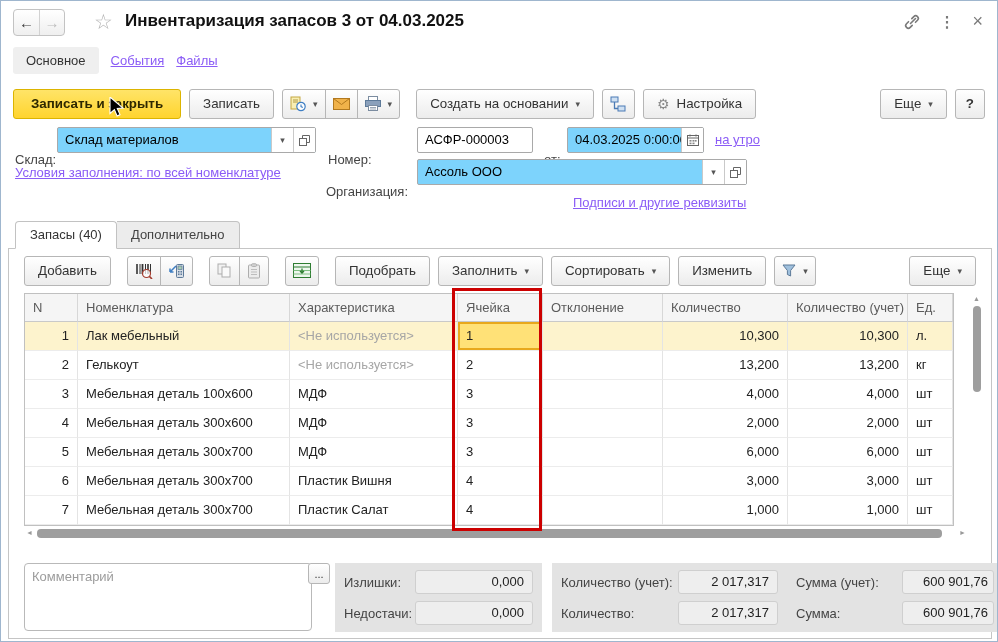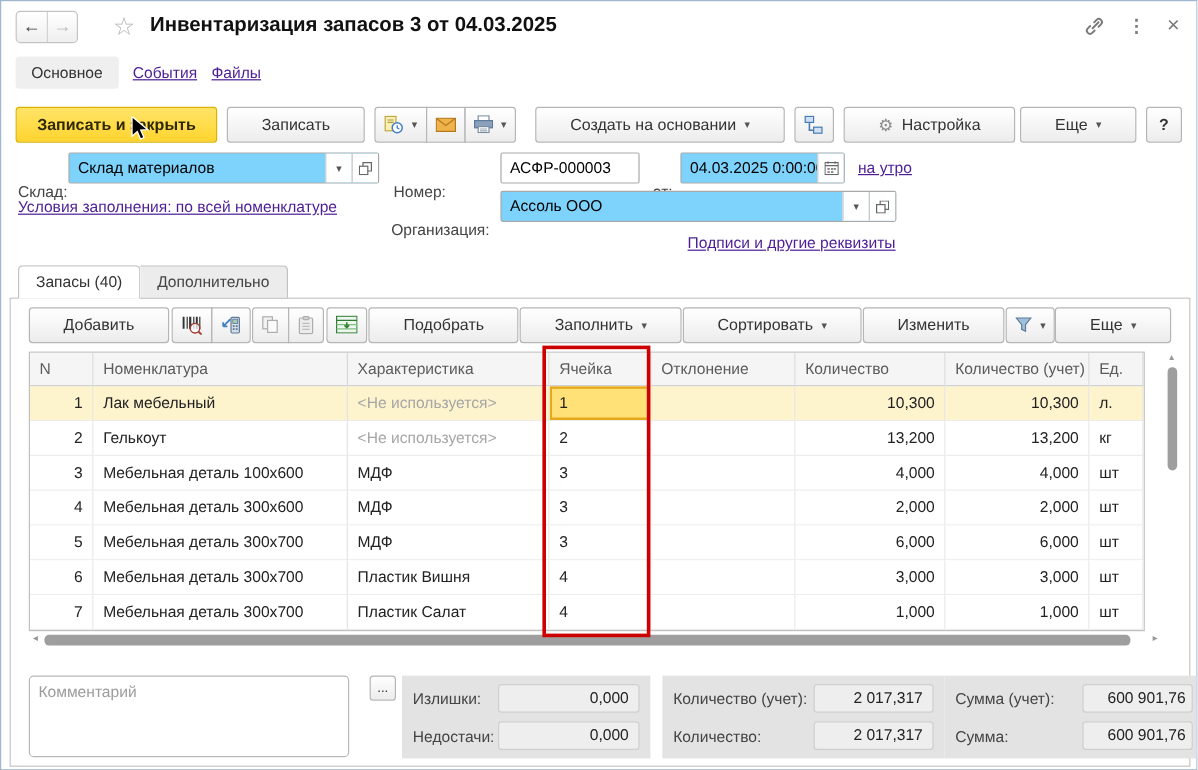--- a/index.html
+++ b/index.html
@@ -18,24 +18,24 @@
   .nbtn.fwd  { color:#bcbcbc; font-weight:bold; }
   .star { position:absolute; left:93px; top:9px; font-size:21px; color:#b4b4b4; }
   .title { position:absolute; left:124px; top:10px; font-size:17px; font-weight:bold; color:#111; white-space:nowrap; }
   .winicons { position:absolute; right:14px; top:10px; display:flex; gap:18px; align-items:center; color:#7a7a7a; }
   .winicons .wi { cursor:pointer; display:flex; align-items:center; justify-content:center; }
   .dots { font-size:15px; font-weight:bold; letter-spacing:0; }
   .closex { font-size:18px; }
   
   .navrow { position:absolute; left:12px; top:45px; display:flex; align-items:center; gap:12px; height:28px; }
   .navtab-active { background:#efefef; border-radius:3px; padding:6px 13px; color:#333; }
-  a.link { color:#4c1d95; text-decoration:underline; cursor:pointer; white-space:nowrap; }
+  a.link { color:#8b5cf6; text-decoration:underline; cursor:pointer; white-space:nowrap; }
   
   .cmdbar { position:absolute; left:12px; top:87px; right:12px; height:31px; display:flex; align-items:center; }
-  .btn { display:inline-flex; align-items:center; justify-content:center; height:30px; padding:0 28px;
+  .btn { display:inline-flex; align-items:center; justify-content:center; height:30px; padding:0 13px;
     background:linear-gradient(#ffffff,#ececec); border:1px solid #b6b6b6; border-radius:3px;
     color:#333; cursor:pointer; white-space:nowrap; }
   .btn.primary { background:linear-gradient(#ffe468,#ffd42e); border-color:#dcb400; font-weight:bold; color:#2e2800; padding:0 17px; }
   .caret { font-size:9px; color:#555; margin-left:7px; }
   .igroup { display:flex; }
   .igroup .btn { padding:0 8px; border-radius:0; }
   .igroup .btn:first-child { border-radius:3px 0 0 3px; }
   .igroup .btn:last-child { border-radius:0 3px 3px 0; }
   .igroup .btn + .btn { margin-left:-1px; }
   .sp8 { width:8px; } .sp16 { width:16px; }
@@ -77,21 +77,21 @@
   .vscroll .arr { position:absolute; left:3px; top:2px; font-size:7px; color:#999; }
   .vscroll .thumb { position:absolute; left:3px; top:13px; width:8px; height:86px; background:#9e9e9e; border-radius:4px; }
   .hscroll { position:absolute; left:0; top:234px; width:944px; height:13px; }
   .hscroll .arrL { position:absolute; left:2px; top:2px; font-size:7px; color:#999; }
   .hscroll .arrR { position:absolute; right:2px; top:2px; font-size:7px; color:#999; }
   .hscroll .thumb { position:absolute; left:13px; top:2px; width:905px; height:9px; background:#9e9e9e; border-radius:4px; }
   
   .redbox { position:absolute; left:451px; top:287px; width:90px; height:243px;
     border:3px solid #cc0000; z-index:5; pointer-events:none; }
   
-  .comment { position:absolute; left:15px; top:314px; width:267px; height:68px;
+  .comment { position:absolute; left:15px; top:314px; width:288px; height:68px;
     border:1px solid #b9b9b9; border-radius:4px; padding:5px 7px; resize:none;
     font-family:"Liberation Sans", sans-serif; font-size:13px; color:#333; }
   .comment::placeholder { color:#9c9c9c; }
   .dotsbtn { position:absolute; left:299px; top:314px; width:22px; height:21px; font-size:11px;
     line-height:10px; padding:0; }
   .tpanel { position:absolute; top:314px; height:69px; background:#e3e3e3; padding:7px 9px;
     display:flex; flex-direction:column; justify-content:space-between; }
   .trow { display:flex; align-items:center; }
   .trow .tl { color:#444; white-space:nowrap; }
   .trow .tv { margin-left:auto; background:#eee; border:1px solid #cfcfcf; border-radius:3px;

